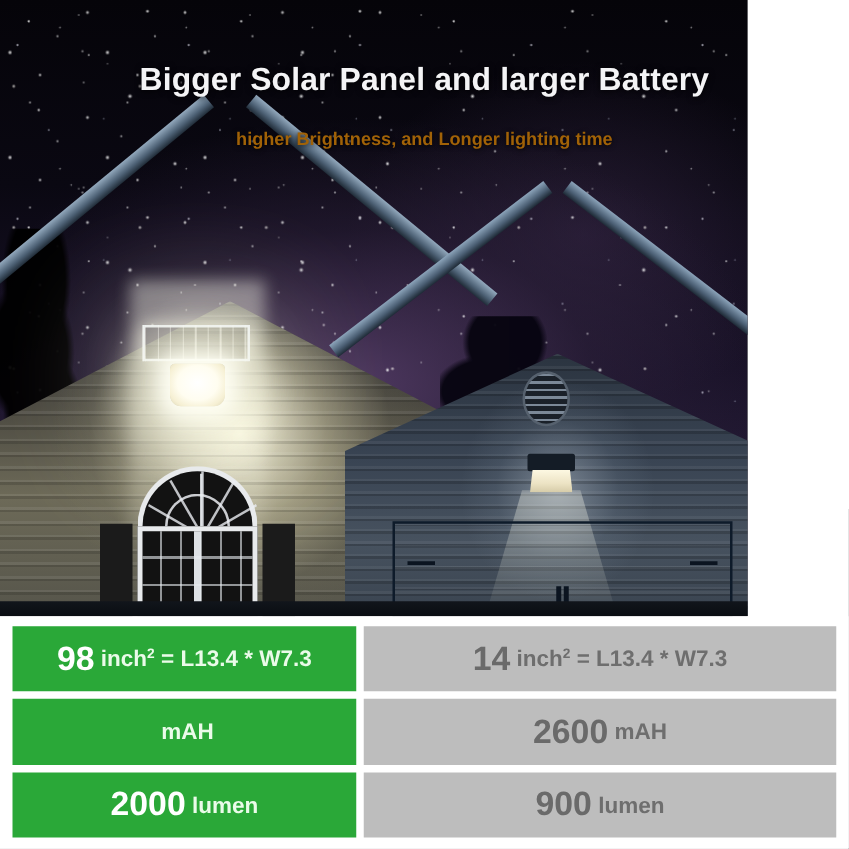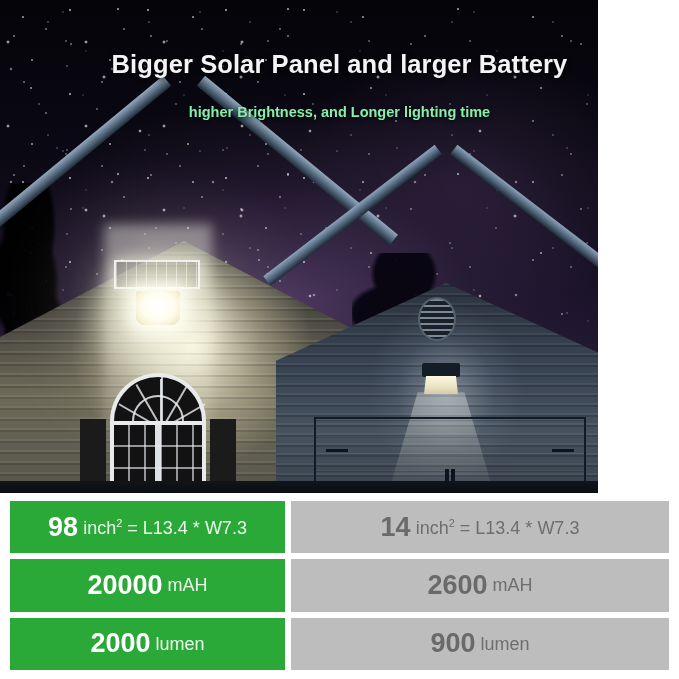--- a/index.html
+++ b/index.html
@@ -376,21 +376,21 @@
     letter-spacing: 0.1px;
     text-shadow: 0 1px 5px rgba(0,0,0,0.85);
   }
   .hero-sub {
     position: absolute;
     left: 0; top: 104px;
     width: 679px;
     text-align: center;
     font-size: 14.5px;
     font-weight: bold;
-    color: #86efac;
+    color: #a16207;
     text-shadow: 0 1px 4px rgba(0,0,0,0.85);
   }
 
   
   .spec-table {
     position: absolute;
     left: 0; top: 493px;
     width: 679px;
     height: 186px;
     background: #ffffff;
@@ -430,21 +430,21 @@
   }
   .big {
     font-size: 27px;
     font-weight: bold;
     line-height: 1;
   }
   .cell-ours .big { color: #ffffff; }
   .cell-theirs .big { color: #6a6a6a; }
   .unit {
     font-size: 18px;
-    font-weight: normal;
+    font-weight: bold;
     margin-left: 5px;
     line-height: 1;
   }
   .cell-ours .unit { color: #eafbe9; }
   .cell-theirs .unit { color: #6e6e6e; }
   .unit sup {
     font-size: 11px;
     vertical-align: super;
   }
 </style>
@@ -516,21 +516,20 @@
         <span class="unit"><span>inch</span><sup>2</sup> <span>= L13.4 * W7.3</span></span>
       </div>
       <div class="cell cell-theirs">
         <span class="big">14</span>
         <span class="unit"><span>inch</span><sup>2</sup> <span>= L13.4 * W7.3</span></span>
       </div>
     </div>
 
     <div class="spec-row">
       <div class="cell cell-ours">
-        <span class="big">20000</span>
         <span class="unit"><span>mAH</span></span>
       </div>
       <div class="cell cell-theirs">
         <span class="big">2600</span>
         <span class="unit"><span>mAH</span></span>
       </div>
     </div>
 
     <div class="spec-row">
       <div class="cell cell-ours">

